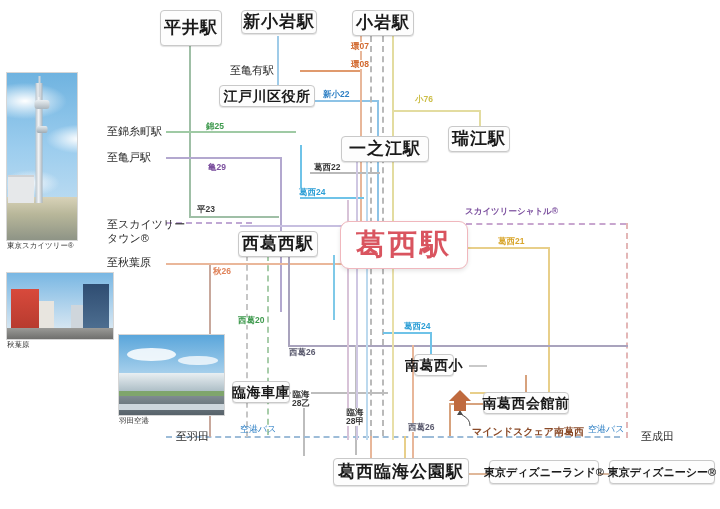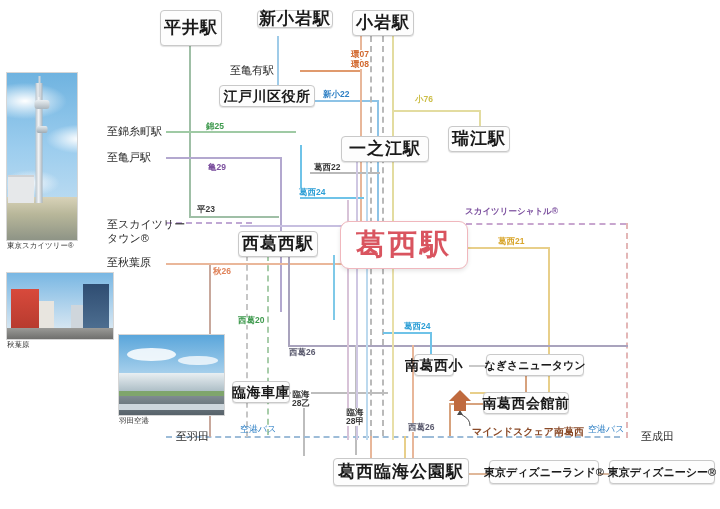--- a/index.html
+++ b/index.html
@@ -204,21 +204,21 @@
   <div class="ln h" style="left:598px;top:473px;width:12px;border-top-width:2px;border-top-style:dashed;border-top-color:#d8b8a0;"></div>
 
   <div class="ln v" style="left:356px;top:160px;height:280px;border-left-width:2px;border-left-color:#cfc7e2;"></div>
   <div class="ln v" style="left:366px;top:160px;height:280px;border-left-width:2px;border-left-color:#bcd9ee;"></div>
   <div class="ln v" style="left:392px;top:236px;height:204px;border-left-width:2px;border-left-color:#e8dfa8;"></div>
   <div class="ln v" style="left:347px;top:200px;height:240px;border-left-width:2px;border-left-color:#d8c3d8;"></div>
 
   <div class="ln v" style="left:246px;top:255px;height:182px;border-left-width:2px;border-left-style:dashed;border-left-color:#c6c6c6;"></div>
   <div class="ln v" style="left:209px;top:265px;height:172px;border-left-width:2px;border-left-color:#c8a89c;"></div>
 
-  <div class="rno" style="left:350px;top:50px;color:#d2692f;">環07</div>
+  <div class="rno" style="left:350px;top:42px;color:#d2692f;">環07</div>
   <div class="rno" style="left:350px;top:60px;color:#d2692f;">環08</div>
   <div class="rno" style="left:322px;top:90px;color:#2d7fc4;">新小22</div>
   <div class="rno" style="left:205px;top:122px;color:#3f9a4e;">錦25</div>
   <div class="rno" style="left:207px;top:163px;color:#7b4f9e;">亀29</div>
   <div class="rno" style="left:196px;top:205px;color:#3a3a3a;">平23</div>
   <div class="rno" style="left:414px;top:95px;color:#cdbf4a;">小76</div>
   <div class="rno" style="left:313px;top:163px;color:#3a3a3a;">葛西22</div>
   <div class="rno" style="left:298px;top:188px;color:#2d9fd6;">葛西24</div>
   <div class="rno" style="left:403px;top:322px;color:#2d9fd6;">葛西24</div>
   <div class="rno" style="left:497px;top:237px;color:#d9a62c;">葛西21</div>
@@ -279,35 +279,34 @@
       <div class="hnd-cloud"></div>
       <div class="hnd-cloud2"></div>
     <div class="hnd-green"></div>
       <div class="hnd-term"></div>
       <div class="hnd-fg"></div>
       <div class="hnd-rail"></div>
   </div>
   <div class="pcap" style="left:119px;top:416px;">羽田空港</div>
 
   <div class="stn big" style="left:160px;top:10px;width:62px;height:36px;">平井駅</div>
-  <div class="stn big" style="left:257px;top:10px;width:76px;height:18px;">新小岩駅</div>
+  <div class="stn big" style="left:241px;top:10px;width:76px;height:24px;">新小岩駅</div>
   <div class="stn big" style="left:352px;top:10px;width:62px;height:26px;">小岩駅</div>
 
   <div class="stn mid" style="left:219px;top:85px;width:96px;height:22px;">江戸川区役所</div>
 
   <div class="stn big" style="left:341px;top:136px;width:88px;height:26px;">一之江駅</div>
   <div class="stn big" style="left:448px;top:126px;width:62px;height:26px;">瑞江駅</div>
 
   <div class="stn big" style="left:238px;top:231px;width:80px;height:26px;">西葛西駅</div>
 
   <div class="stn-main" style="left:340px;top:221px;width:126px;height:46px;">葛西駅</div>
 
 
   <div class="stn mid" style="left:414px;top:354px;width:40px;height:22px;">南葛西小</div>
-  <div class="stn sml" style="left:486px;top:354px;width:98px;height:22px;">なぎさニュータウン</div>
 
   <div class="stn mid" style="left:232px;top:381px;width:58px;height:22px;">臨海車庫</div>
 
   <div class="stn mid" style="left:483px;top:392px;width:86px;height:22px;">南葛西会館前</div>
 
   <div class="stn big" style="left:333px;top:458px;width:136px;height:28px;">葛西臨海公園駅</div>
 
   <div class="stn sml" style="left:489px;top:460px;width:110px;height:24px;">東京ディズニーランド®</div>
   <div class="stn sml" style="left:609px;top:460px;width:106px;height:24px;text-align:center;">東京ディズニーシー®</div>
 

